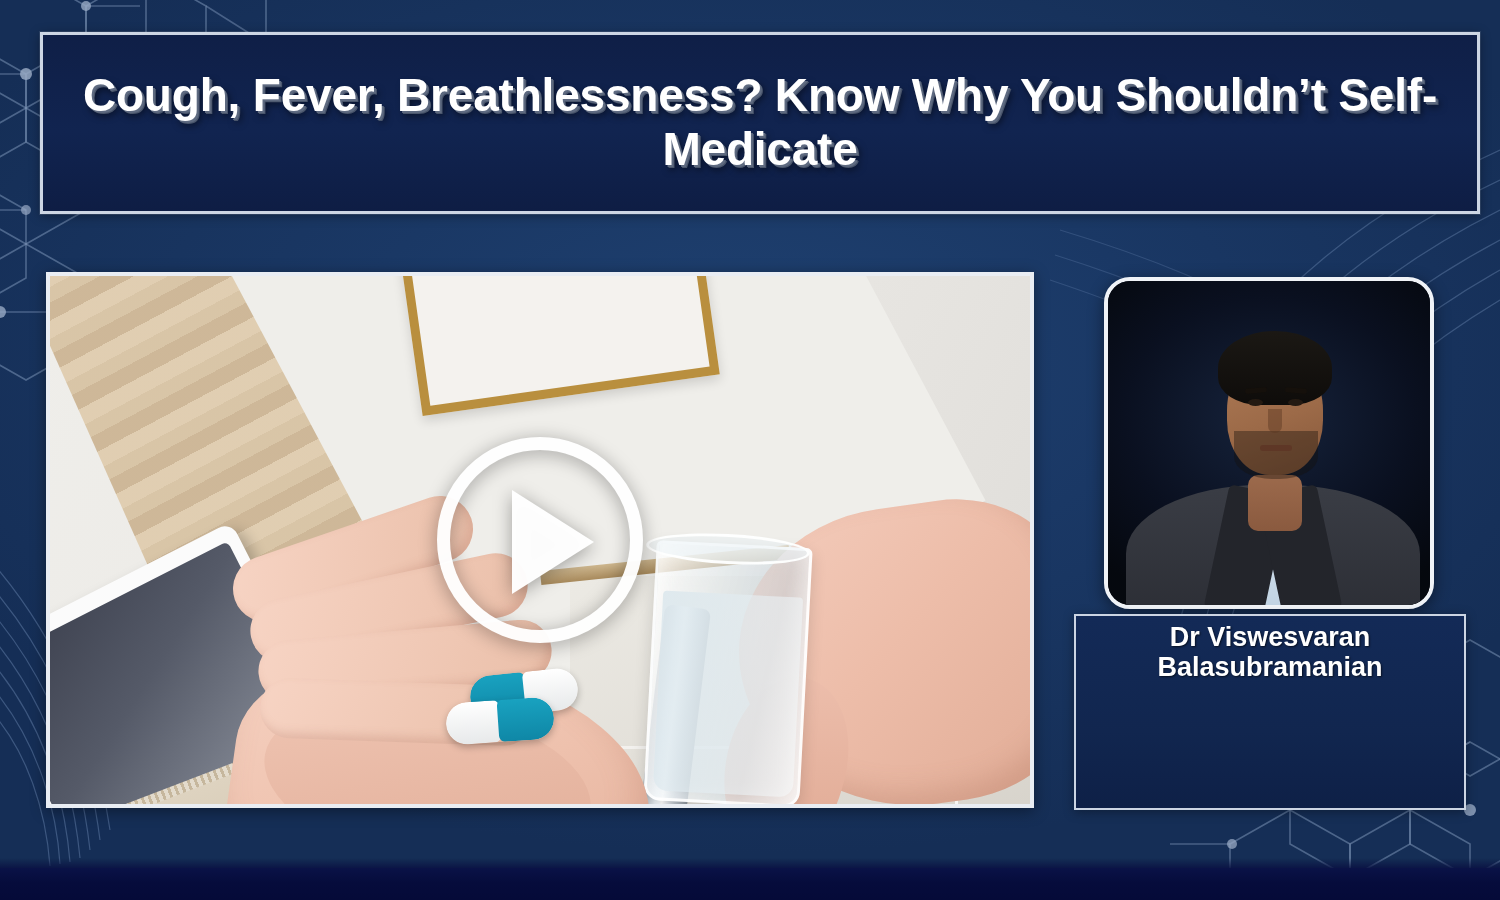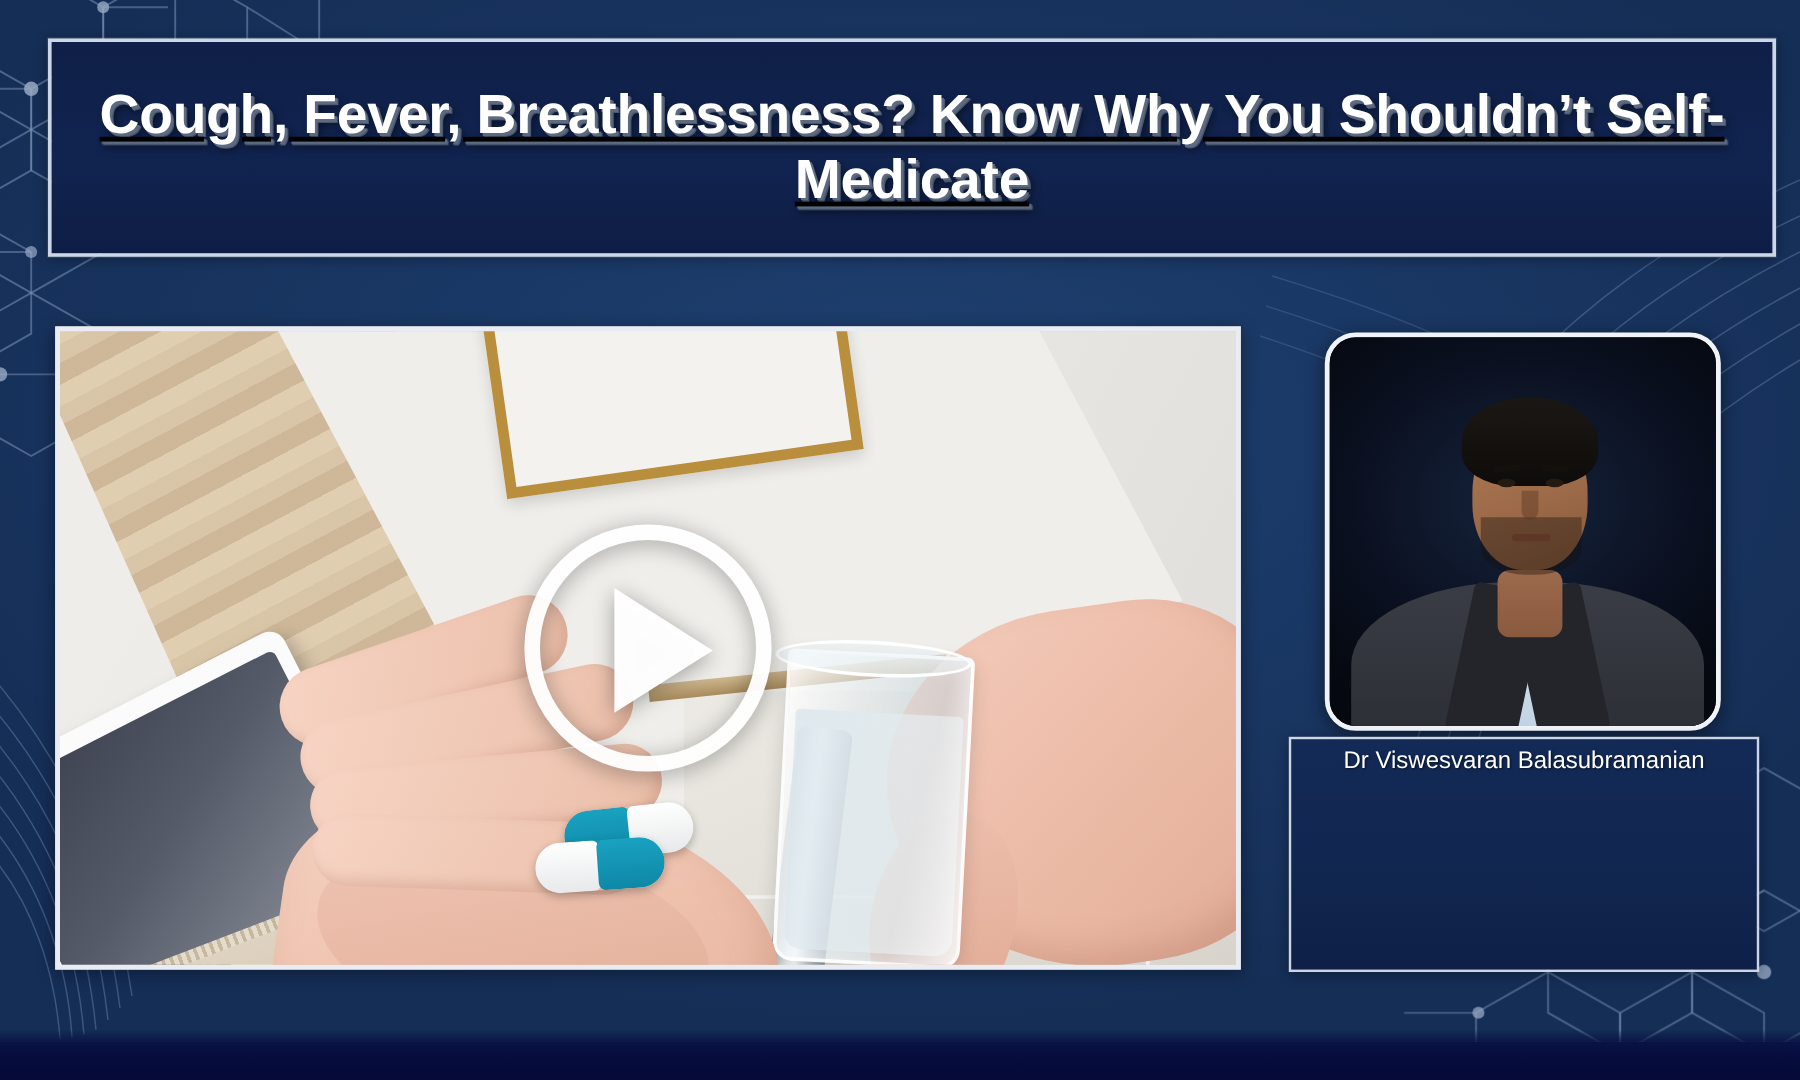--- a/index.html
+++ b/index.html
@@ -28,21 +28,20 @@
   }
 
   
   #title-panel {
     position:absolute; left:40px; top:32px; width:1440px; height:182px;
     background:linear-gradient(to bottom,#0f1f47 0%, #112450 55%, #0e1d44 100%);
     border:3px solid #cdd6e4;
     box-shadow:0 0 0 1px rgba(255,255,255,.10), 0 2px 10px rgba(0,0,0,.35);
     display:flex; align-items:center; justify-content:center;
     padding:0 36px;
-    text-decoration:underline;
   }
   #title-text {
     color:#ffffff;
     font-size:46px;
     font-weight:bold;
     line-height:1.17;
     text-align:center;
     letter-spacing:-0.2px;
     text-shadow:
       2px 2px 0 #5e6a80,
@@ -272,21 +271,21 @@
 
   #doctor-info {
     position:absolute; left:1074px; top:614px; width:392px; height:196px;
     border:2px solid #ccd5e3;
     background:linear-gradient(to bottom,#132a57 0%, #11264f 60%, #0e2047 100%);
     padding:7px 10px 6px;
     text-align:center;
     box-shadow:0 2px 10px rgba(0,0,0,.35);
   }
   #doctor-name {
-    color:#ffffff; font-weight:normal; font-size:20px; line-height:1.1;
+    color:#ffffff; font-weight:bold; font-size:27px; line-height:1.1;
     text-shadow:1px 1px 2px rgba(0,0,0,.6);
     margin-bottom:5px;
   }
   #doctor-creds {
     color:#e6ecf4; font-size:15.3px; line-height:1.32;
     text-shadow:0 1px 2px rgba(0,0,0,.5);
   }
 </style>
 </head>
 <body>

